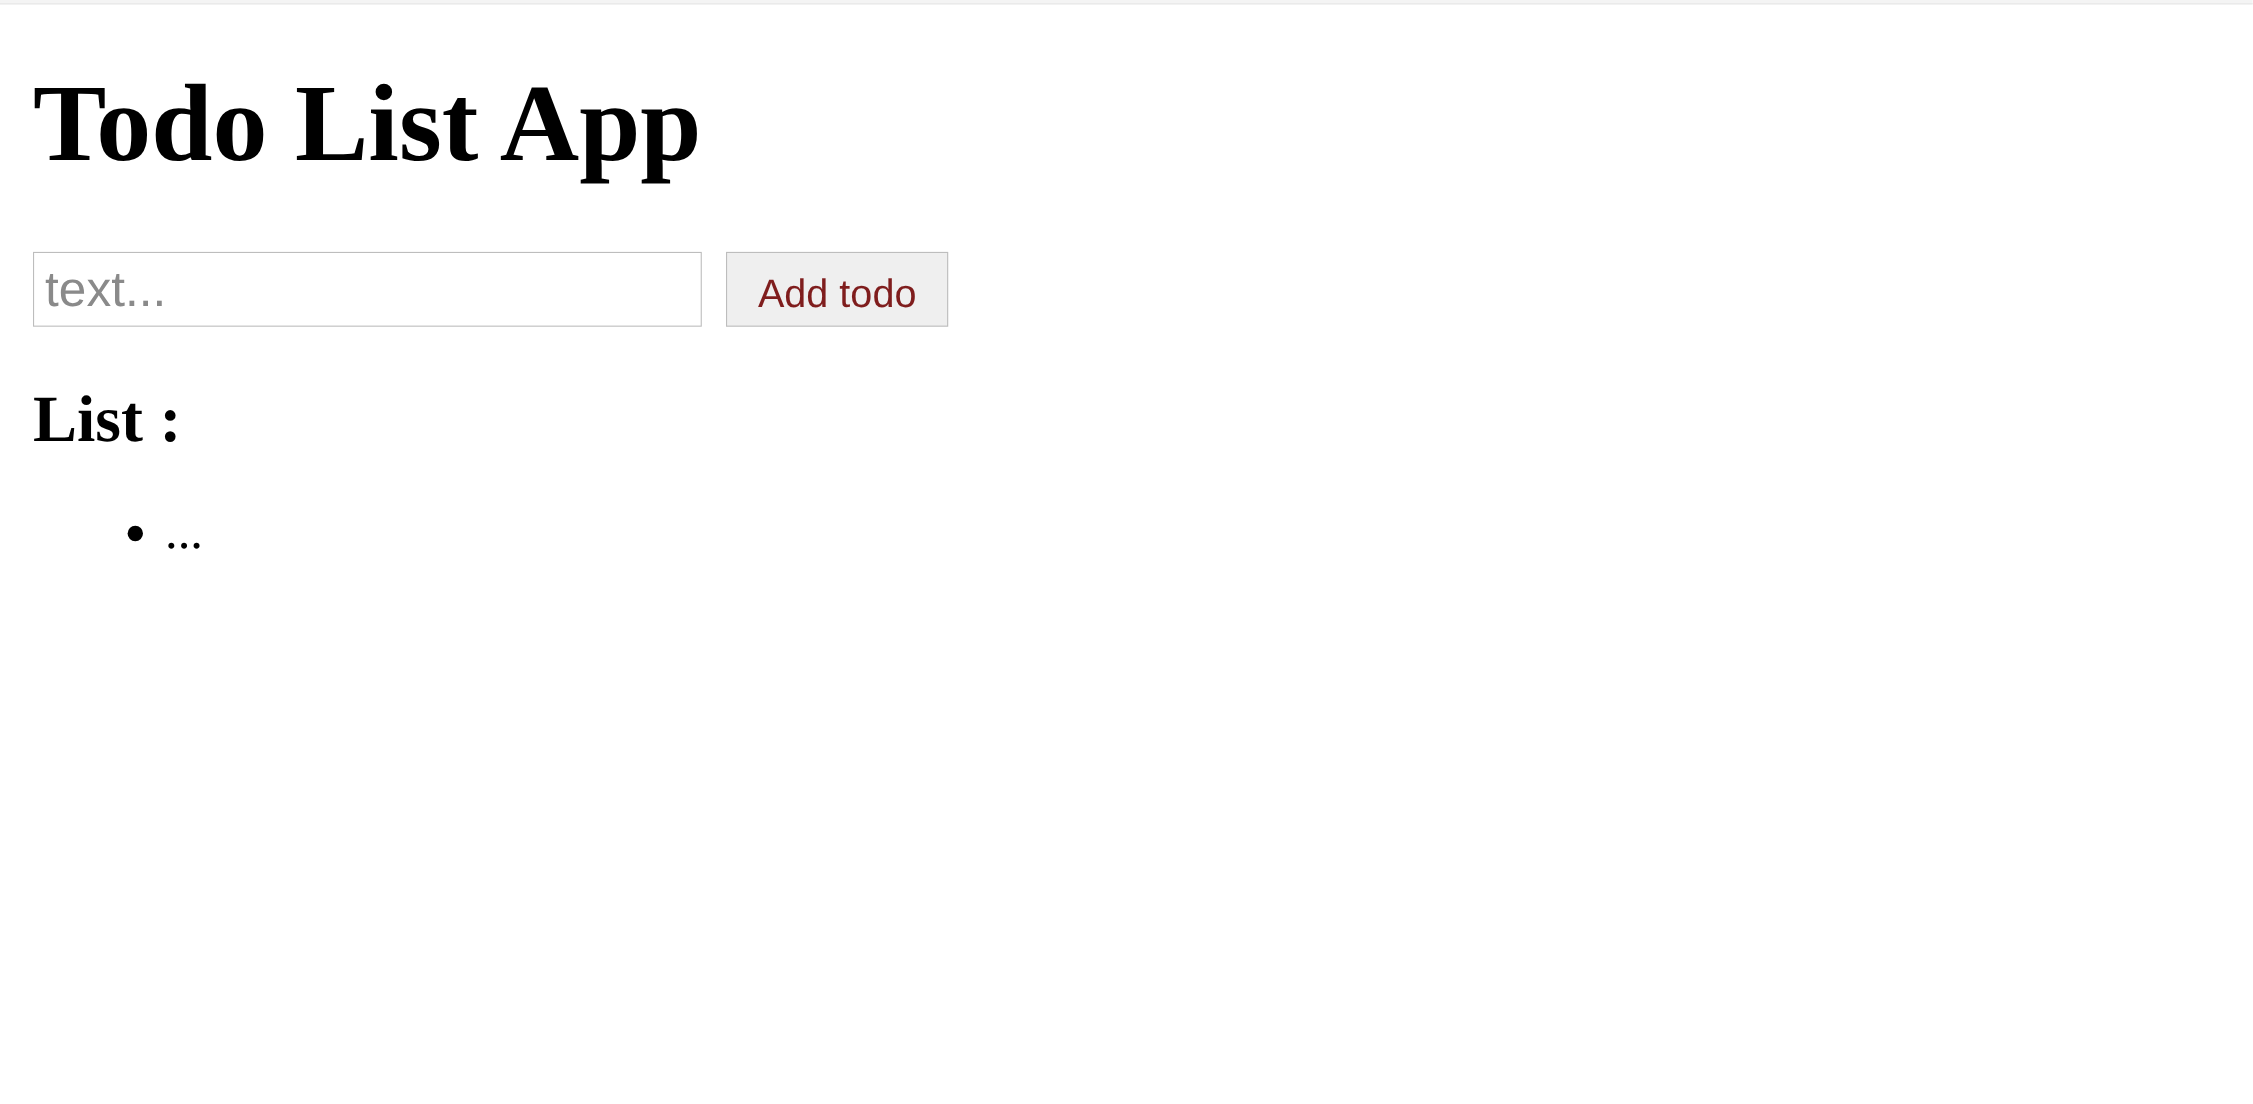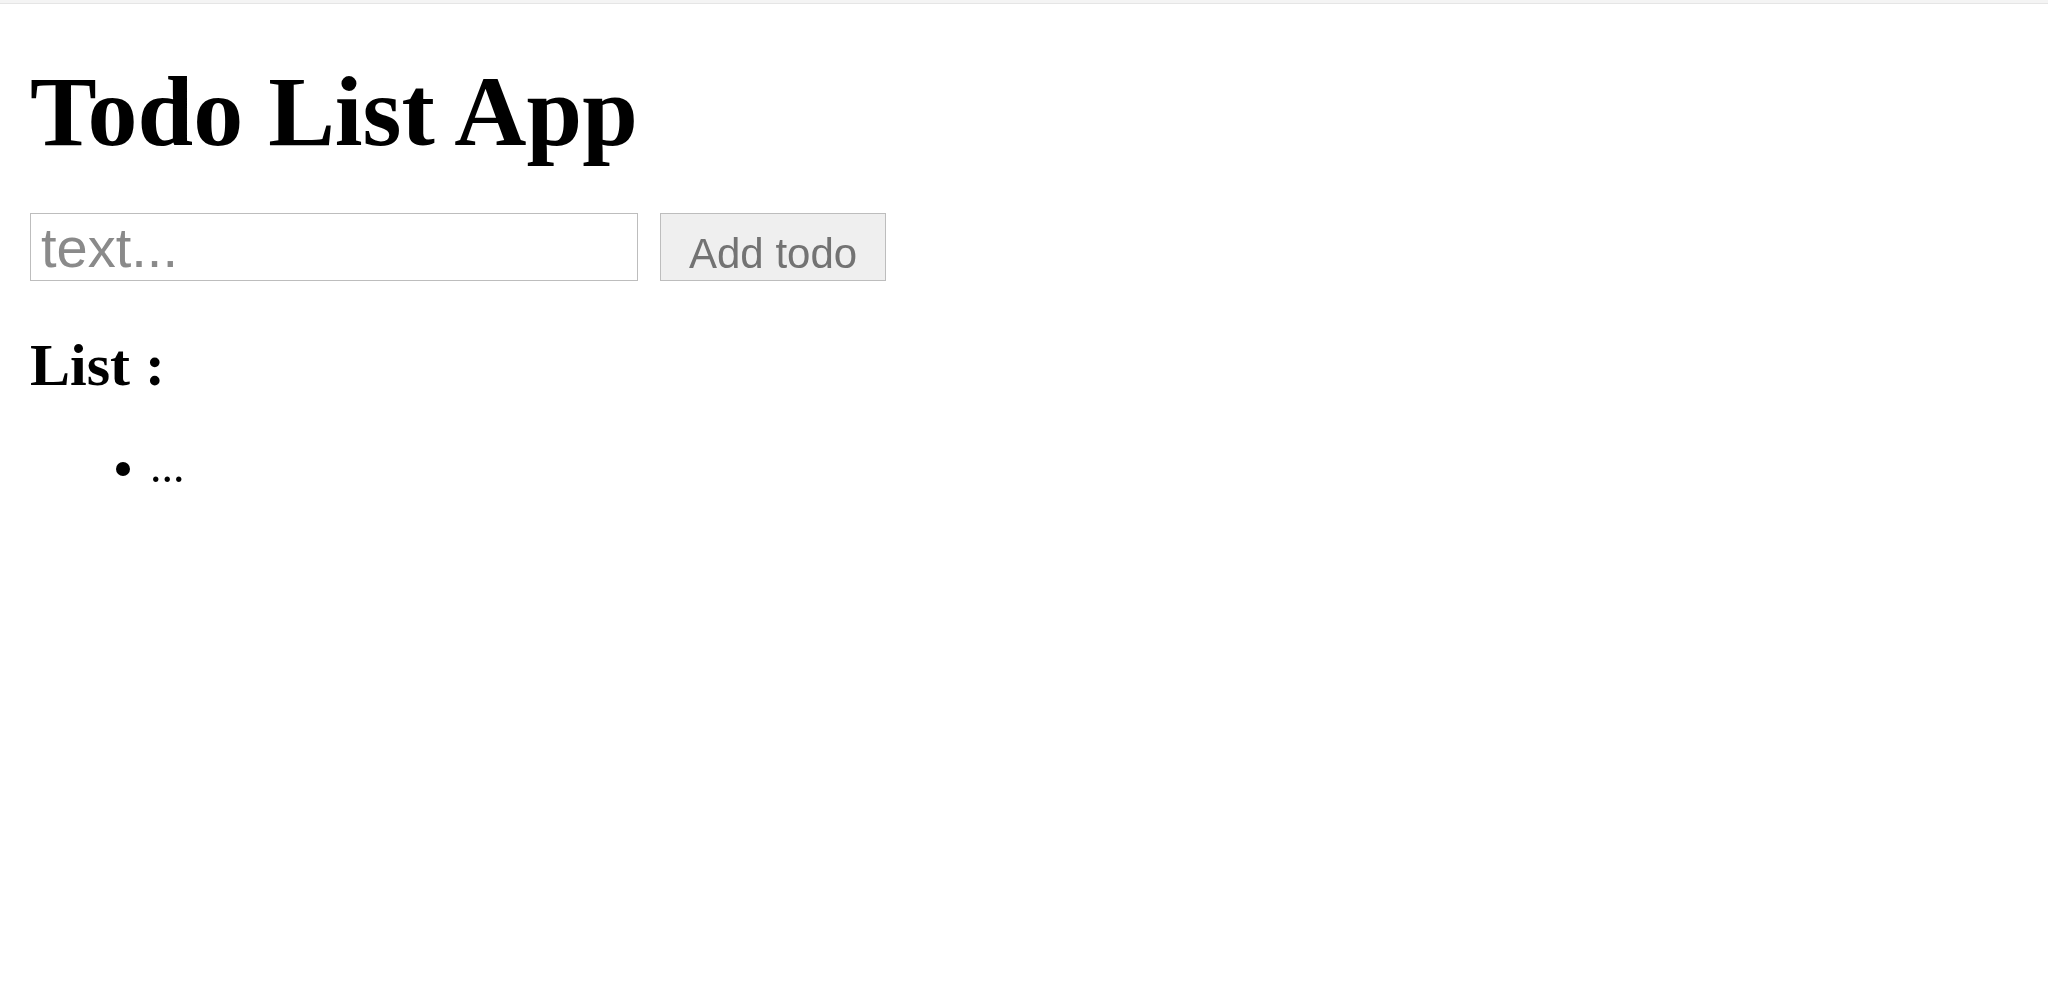--- a/index.html
+++ b/index.html
@@ -20,49 +20,49 @@
       background: #f4f4f4;
       border-bottom: 1px solid #e5e5e5;
     }
     .page {
       padding: 20px 30px;
     }
     h1.title {
       font-family: Georgia, "Times New Roman", Times, serif;
       font-weight: 700;
       font-size: 100px;
-      margin: 30px 0 44px 0;
+      margin: 30px 0 60px 0;
       letter-spacing: 0px;
     }
     .form-row {
       display: flex;
       align-items: center;
       gap: 22px;
       margin-bottom: 40px;
     }
     .todo-input {
       width: 608px;
       height: 68px;
-      font-size: 56px;
+      font-size: 45px;
       padding: 6px 10px;
       border: 1px solid #bdbdbd;
       background: #fff;
       font-family: Arial, Helvetica, sans-serif;
       color: #111;
       outline: none;
     }
     .todo-input::placeholder {
       color: #8a8a8a;
     }
     .add-btn {
       height: 68px;
       padding: 16px 28px;
-      font-size: 42px;
+      font-size: 36px;
       font-family: Arial, Helvetica, sans-serif;
-      color: #737373;
+      color: #7f1d1d;
       background: #efefef;
       border: 1px solid #bdbdbd;
       cursor: pointer;
     }
     h2.list-heading {
       font-family: Georgia, "Times New Roman", Times, serif;
       font-weight: 700;
       font-size: 60px;
       margin: 50px 0 40px 0;
     }

